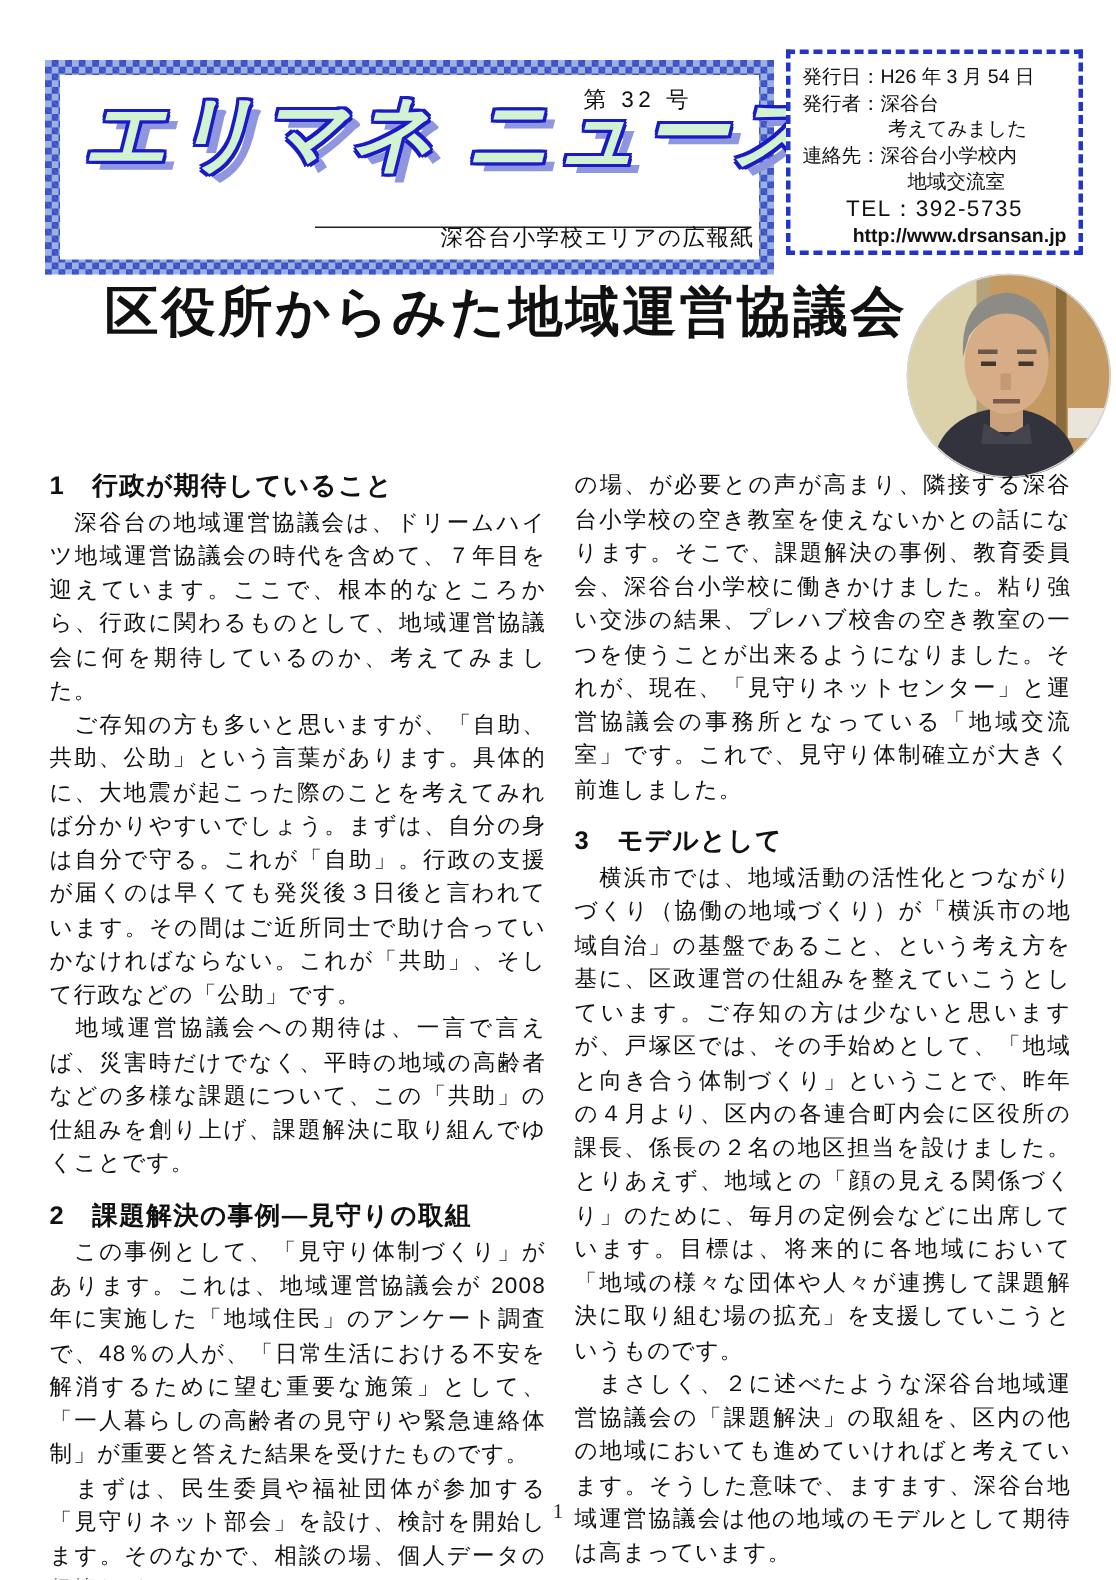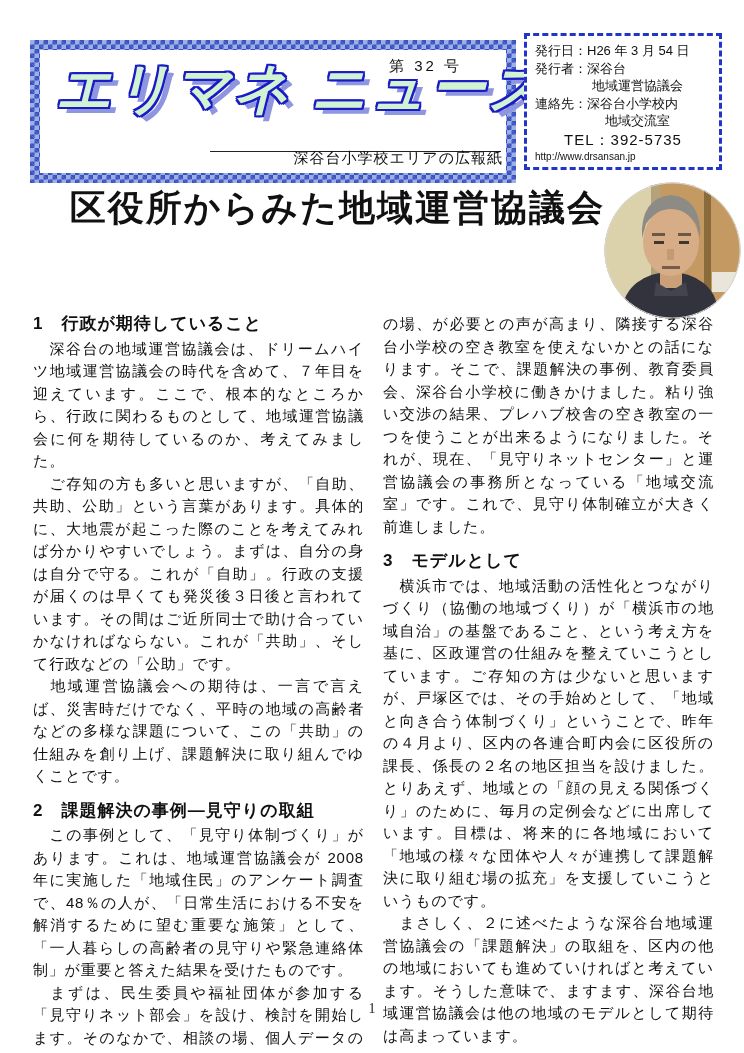--- a/index.html
+++ b/index.html
@@ -46,21 +46,21 @@
 
   
   .infobox{
     position:absolute;left:524px;top:33px;width:198px;height:137px;
     box-sizing:border-box;border:3px dashed #2334c8;background:#fff;
     padding:6px 8px 4px 8px;font-size:13px;line-height:17.5px;color:#111;
   }
   .infobox .indent1{padding-left:57px;}
   .infobox .indent2{padding-left:70px;}
   .infobox .tel{text-align:center;font-size:15px;letter-spacing:1px;margin-top:1px;}
-  .infobox .url{text-align:left;font-weight:normal;font-size:10px;}
+  .infobox .url{text-align:right;font-weight:bold;font-size:13px;}
 
   
   .headline{
     position:absolute;left:30px;top:184px;width:575px;margin:0;
     font-size:36px;font-weight:600;letter-spacing:2px;text-align:right;
     color:#111;white-space:nowrap;
   }
   .lead{
     position:absolute;left:30px;top:246px;width:576px;margin:0;
     font-size:15.5px;line-height:27px;letter-spacing:0.6px;text-align:justify;color:#111;
@@ -96,21 +96,21 @@
       <div class="masthead-title">エリマネ ニュース</div>
       <div class="masthead-issue">第 32 号</div>
       <div class="masthead-underline"></div>
       <div class="masthead-subtitle">深谷台小学校エリアの広報紙</div>
     </div>
   </div>
 
   <div class="infobox">
     <div>発行日：H26 年 3 月 54 日</div>
     <div>発行者：深谷台</div>
-    <div class="indent1">地域運営協議会</div>
+    <div class="indent1">考えてみました</div>
     <div>連絡先：深谷台小学校内</div>
     <div class="indent2">地域交流室</div>
     <div class="tel">TEL：392-5735</div>
     <div class="url">http://www.drsansan.jp</div>
   </div>
 
   <h1 class="headline">区役所からみた地域運営協議会</h1>
 
   <div class="photo">
     <svg width="137" height="137" viewBox="0 0 137 137">

